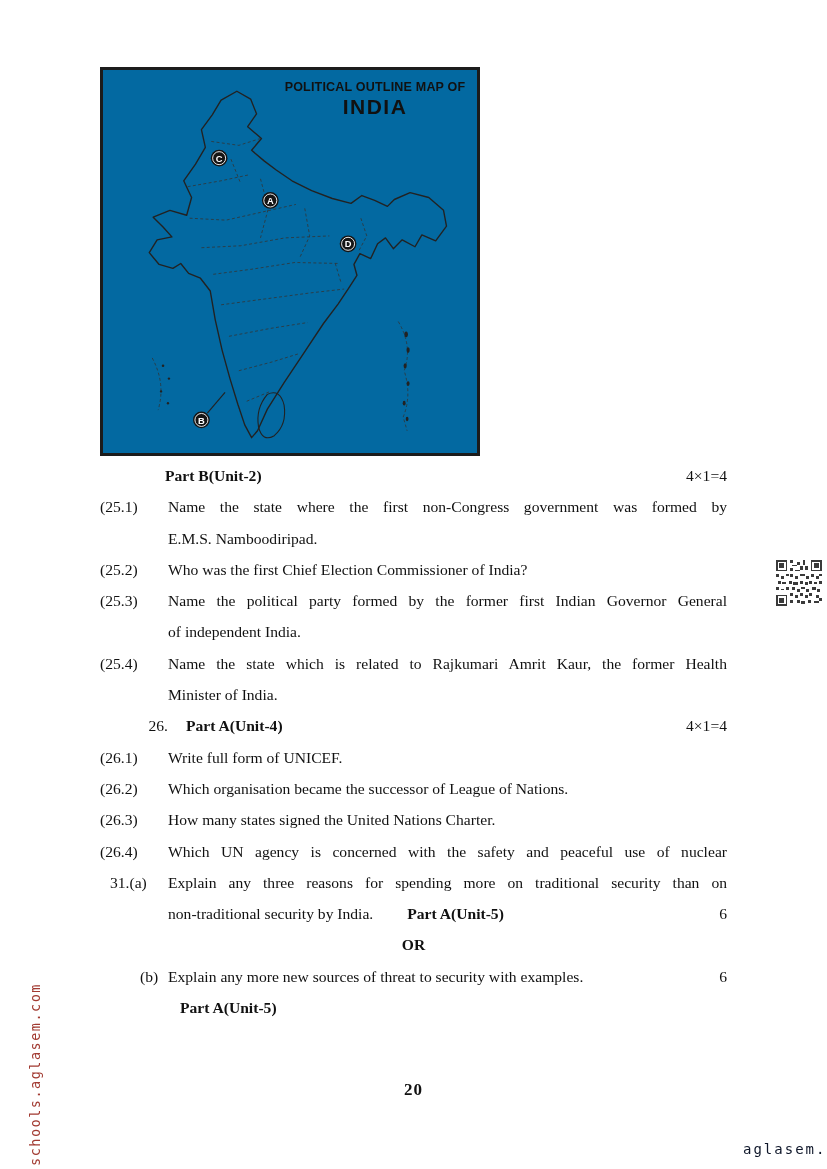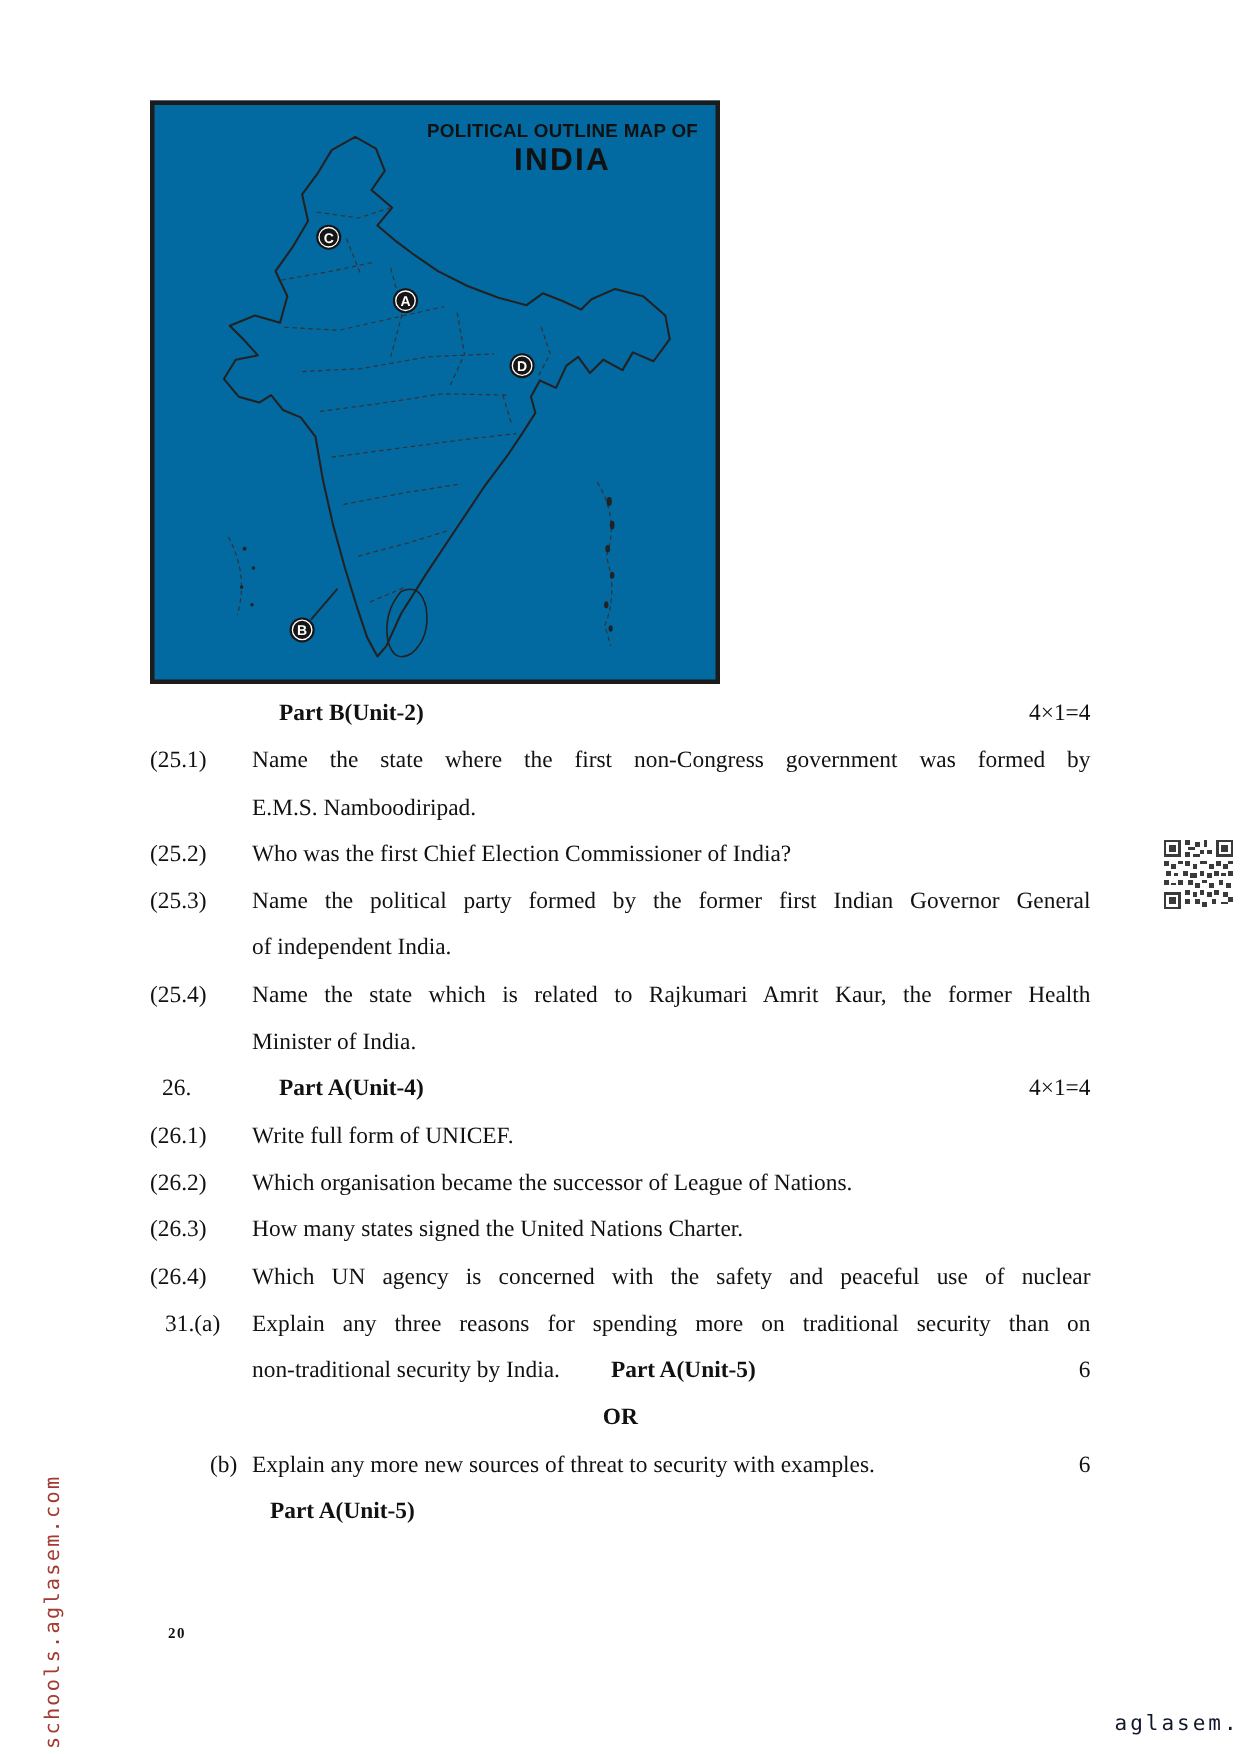--- a/index.html
+++ b/index.html
@@ -33,32 +33,32 @@
     position:absolute; left:100px; top:460px; width:627px;
     font-size:15.6px;
   }
   .row { display:flex; align-items:flex-start; }
   .line, .row { line-height:31.3px; }
   .qnum { flex:0 0 68px; width:68px; }
   .qtext { flex:1 1 auto; min-width:0; }
   .just { text-align:justify; text-align-last:justify; }
   .bold { font-weight:bold; }
   .marks { margin-left:auto; text-align:right; padding-left:10px; white-space:nowrap; }
-  .hb { margin-left:86px; }
-  .pl8  { padding-left:8px; }
+  .hb { margin-left:65px; }
+  .pl8  { padding-left:8px;text-align:right; }
   .pl10 { padding-left:10px; }
   .pl40 { padding-left:40px; }
   .h26 { margin-left:18px; }
   .l27 { display:flex; }
   .ml34 { margin-left:34px; white-space:nowrap; }
   .or-row { justify-content:center; }
   .footer-part { margin-left:80px; }
   .page-number {
-    position:absolute; left:112px; top:1080px; width:627px;
-    font-weight:bold; font-size:10px;
+    position:absolute; left:100px; top:1080px; width:627px;
+    text-align:center; font-weight:bold; font-size:17px;
     letter-spacing:1px; line-height:20px;
   }
 
   
   .wm-left {
     position:absolute; left:27px; top:1166px;
     transform-origin:0 0; transform:rotate(-90deg);
     font-family:"DejaVu Sans Mono", monospace;
     font-size:13.5px; letter-spacing:1.5px;
     color:#a23b32; white-space:nowrap;

